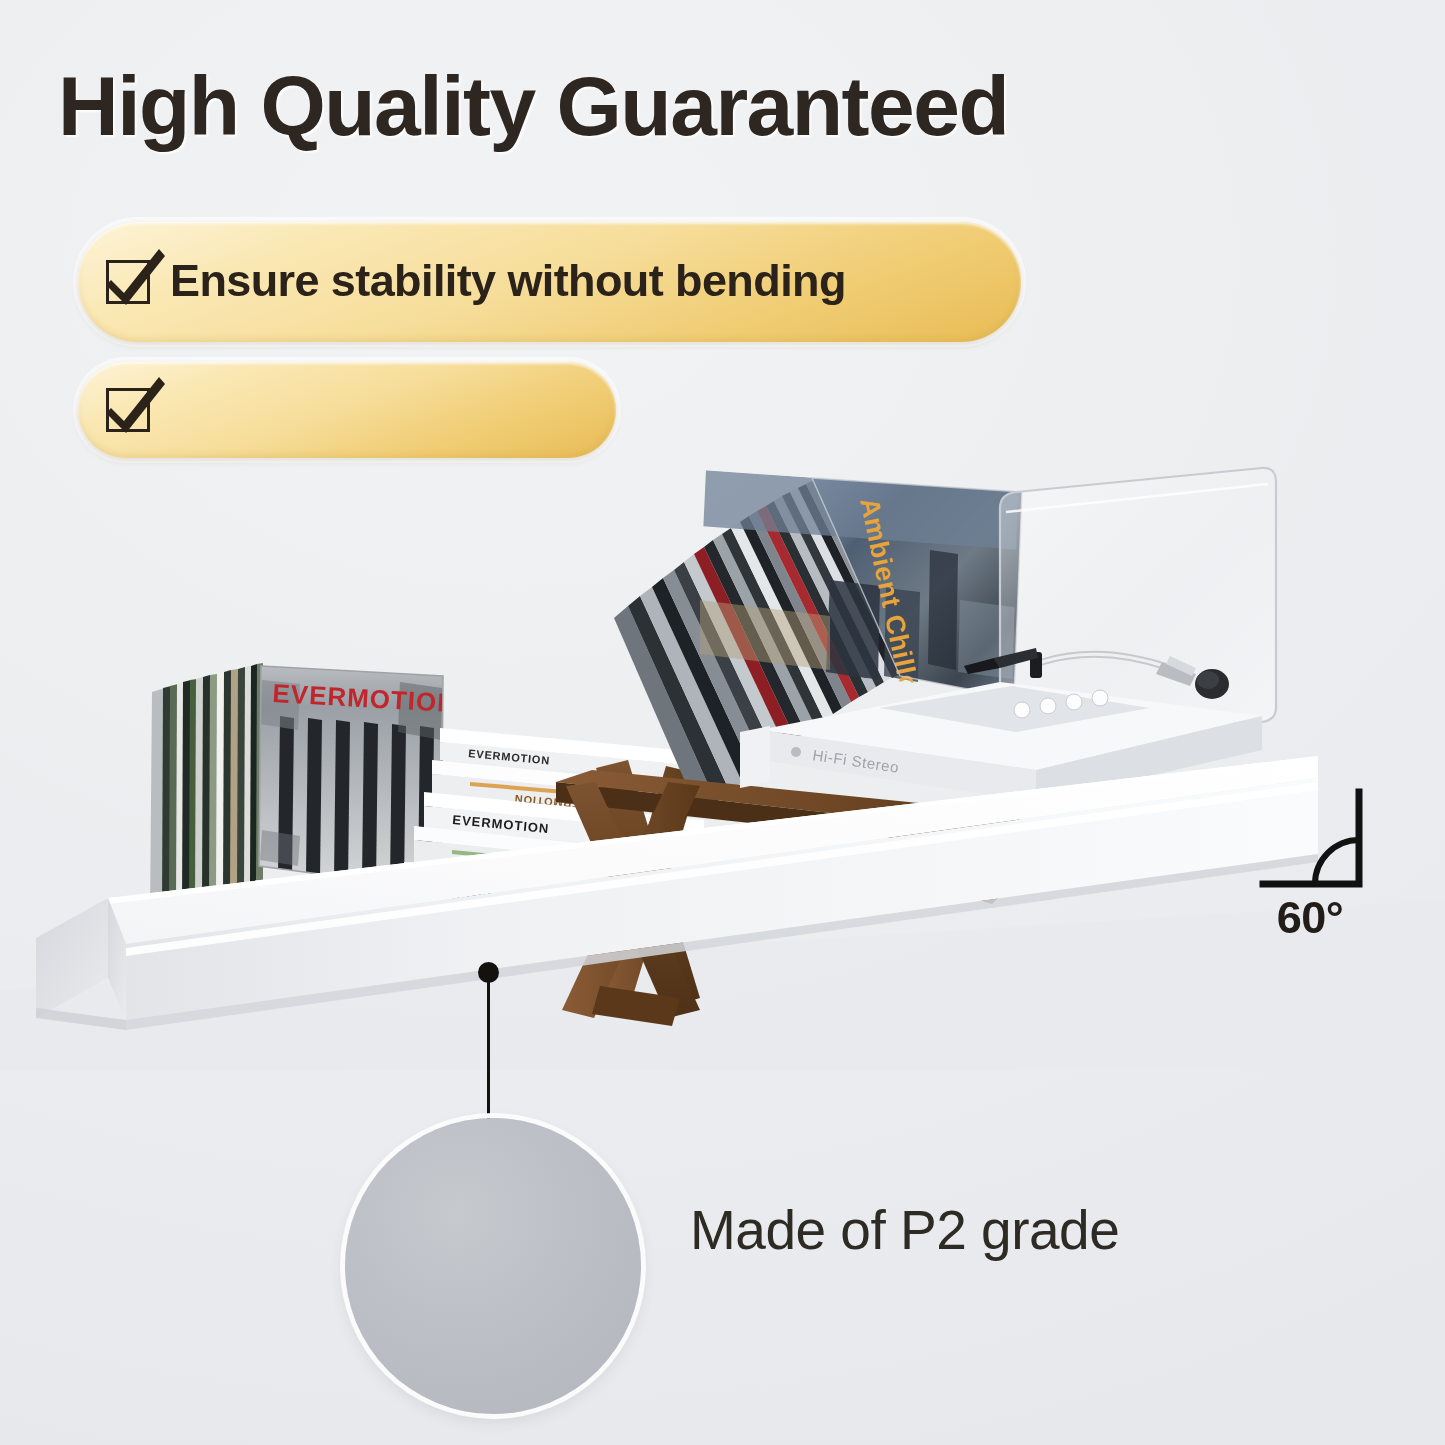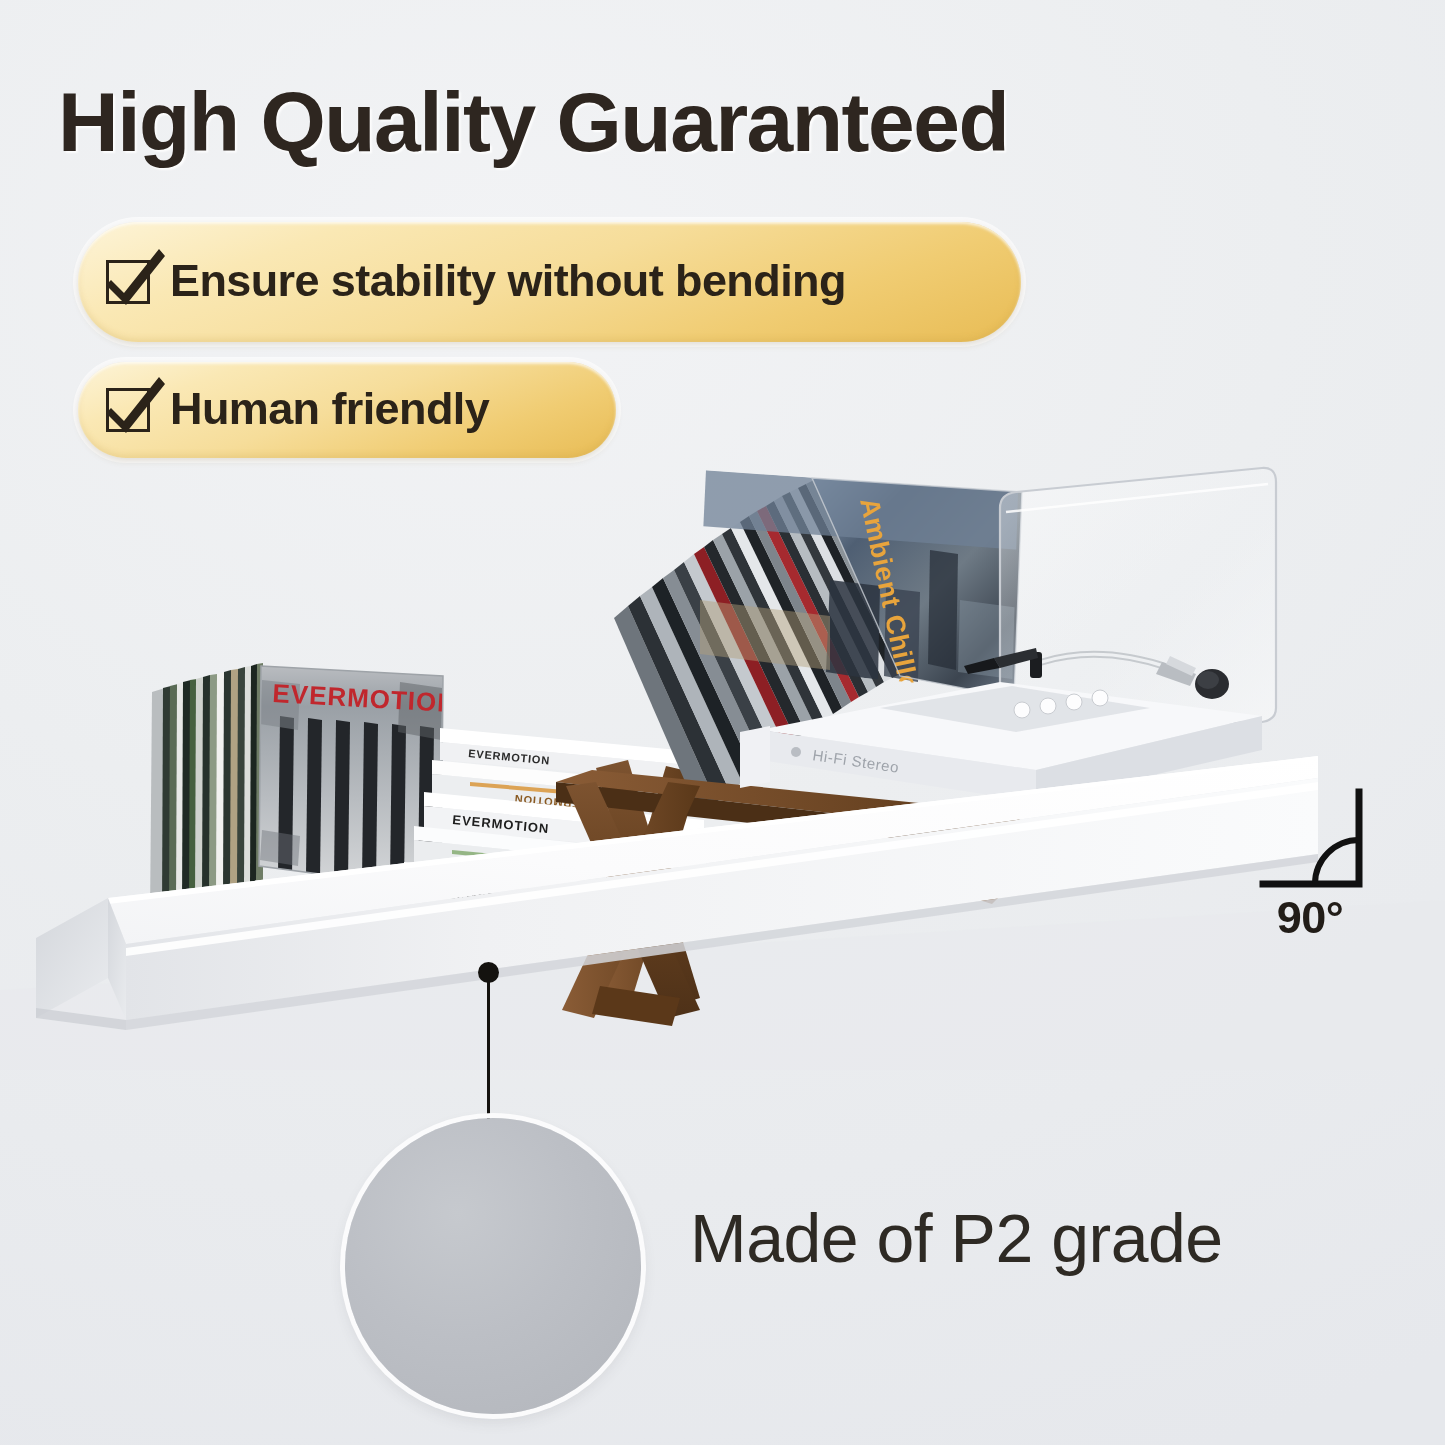--- a/index.html
+++ b/index.html
@@ -19,21 +19,21 @@
     height: 1445px;
     background:
       radial-gradient(ellipse 120% 90% at 35% 18%, #f2f3f5 0%, #eceef0 45%, #e6e8ec 100%);
     overflow: hidden;
   }
 
   
   #headline {
     position: absolute;
     left: 58px;
-    top: 78px;
+    top: 62px;
     width: 1300px;
     font-size: 84px;
     font-weight: bold;
     letter-spacing: -1.5px;
     color: #2e2620;
     line-height: 1.05;
     white-space: nowrap;
     text-shadow: 2px 2px 2px rgba(255,255,255,0.85);
   }
 
@@ -128,21 +128,21 @@
     width: 296px; height: 296px;
     border-radius: 50%;
     background: radial-gradient(circle at 38% 32%, #c6c9ce 0%, #bcbfc5 45%, #b2b5bb 100%);
     box-shadow:
       0 0 0 5px #fbfbfc,
       0 6px 16px rgba(60,60,70,0.13);
   }
   #material-text {
     position: absolute;
     left: 690px; top: 1196px;
-    font-size: 68px;
+    font-size: 55px;
     font-weight: normal;
     line-height: 1.25;
     color: #2e2a24;
     letter-spacing: -0.5px;
   }
   #material-text div { white-space: nowrap; }
 </style>
 </head>
 <body>
 
@@ -158,21 +158,20 @@
     </span>
     <span class="pill-label">Ensure stability without bending</span>
   </div>
 
   <div class="pill" id="pill-2">
     <span class="check-box">
       <svg width="66" height="62" viewBox="0 0 66 62" aria-hidden="true">
         <path d="M8 33 L21 46 L56 2 L62 9 L23 58 L3 38 Z" fill="#2b2319"></path>
       </svg>
     </span>
-    <span class="pill-label">Human friendly</span>
   </div>
 
   <div id="shelf-group">
     <svg id="shelf-svg" width="1445" height="640" viewBox="0 0 1445 640">
       <defs>
         <linearGradient id="shelfTop" x1="0" y1="1" x2="1" y2="0">
           <stop offset="0%" stop-color="#f3f4f6"></stop>
           <stop offset="40%" stop-color="#fbfbfc"></stop>
           <stop offset="100%" stop-color="#ffffff"></stop>
         </linearGradient>
@@ -420,21 +419,21 @@
         <polygon points="126,518 1318,352 1318,360 126,526" fill="#ffffff" opacity="0.9"></polygon>
       </g>
     </svg>
   </div>
 
   <div id="angle-badge">
     <svg width="120" height="110" viewBox="0 0 120 110">
       <path d="M8 96 L104 96 L104 4" stroke="#111111" stroke-width="7" fill="none" stroke-linecap="square"></path>
       <path d="M104 52 A44 44 0 0 0 60 96" stroke="#111111" stroke-width="6" fill="none"></path>
     </svg>
-    <div id="angle-label">90°</div>
+    <div id="angle-label">60°</div>
   </div>
 
   <div id="callout-dot"></div>
   <div id="callout-line"></div>
   <div id="swatch"></div>
   <div id="material-text">
     <div>Made of P2 grade</div>
   </div>
 
 </div>

